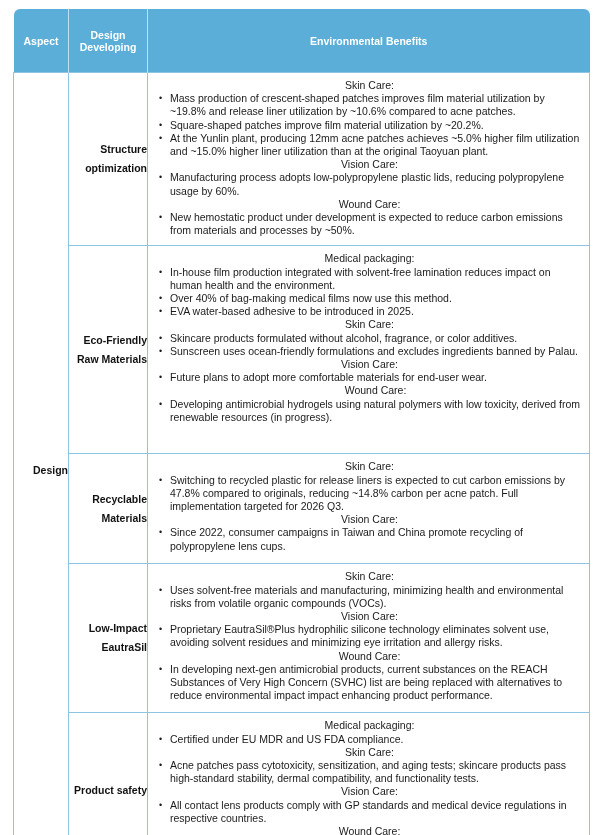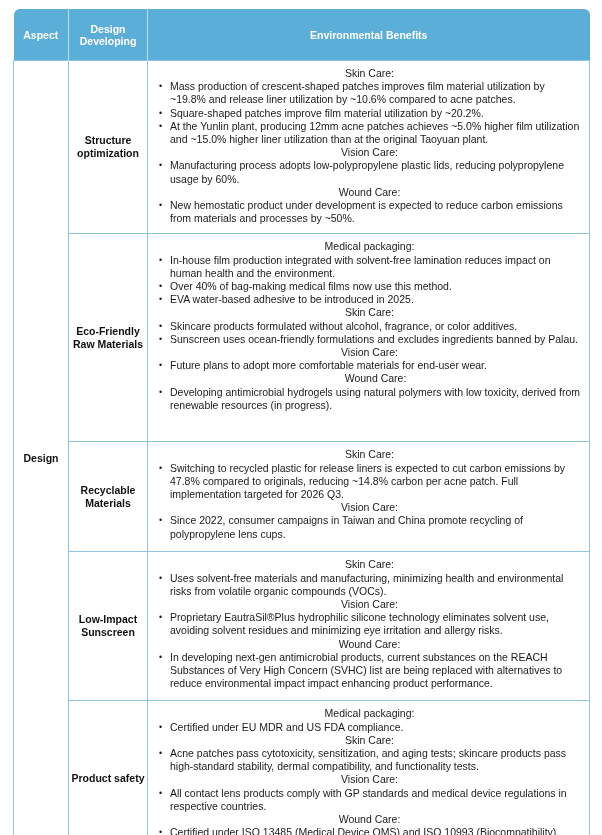--- a/index.html
+++ b/index.html
@@ -1,26 +1,26 @@
 <!DOCTYPE html>
 <html><head>
 <meta charset="utf-8">
 <style>
   html, body { margin: 0; padding: 0; background: #ffffff; }
   body { width: 602px; height: 835px; position: relative; overflow: hidden;
          font-family: "Liberation Sans", sans-serif; color: #1a1a1a; }
   .tbl { position: absolute; left: 13px; top: 9px; width: 577px; border-collapse: collapse; table-layout: fixed; }
-  .tbl th { background: #5aaed8; color: #ffffff; font-weight: bold; font-size: 10.5px; height: 43px; padding: 4px;
+  .tbl th { background: #5aaed8; color: #ffffff; font-weight: bold; font-size: 10.5px; height: 43px; padding: 10px;
             border-left: 1px solid #bfe0f1; text-align: center; }
   .tbl th:first-child { border-left: none; border-top-left-radius: 6px; }
   .tbl th:last-child { border-top-right-radius: 6px; }
   .tbl td { border: 1.5px solid #8cc4e3; vertical-align: middle; padding: 0; }
   .col-aspect { width: 55px; }
   .col-principle { width: 79px; }
-  .aspect-cell, .principle-cell { text-align: center; font-weight: bold; font-size: 10.5px; line-height: 13px; color: #111; }
+  .aspect-cell, .principle-cell { text-align: right; font-weight: bold; font-size: 10.5px; line-height: 19px; color: #111; }
   .aspect-cell { vertical-align: middle; }
   .benefit-cell { padding: 6px 8px 8px 10px !important; font-size: 10.5px; line-height: 13.2px; vertical-align: top !important; }
   .group-title { display: block; text-align: center; }
   .bullet { display: block; padding-left: 12px; position: relative; }
   .bullet::before { content: "•"; position: absolute; left: 1px; top: 0; font-size: 9px; }
   .bullet.indent-label { padding-left: 12px; }
   .bullet.indent-label::before { content: ""; }
 </style>
 </head>
 <body>
@@ -72,21 +72,21 @@
     <tr style="height:110px">
       <td class="principle-cell">Recyclable Materials</td>
       <td class="benefit-cell">
           <span class="group-title">Skin Care:</span>
           <span class="bullet">Switching to recycled plastic for release liners is expected to cut carbon emissions by 47.8% compared to originals, reducing ~14.8% carbon per acne patch. Full implementation targeted for 2026 Q3.</span>
           <span class="group-title">Vision Care:</span>
           <span class="bullet">Since 2022, consumer campaigns in Taiwan and China promote recycling of polypropylene lens cups.</span>
         </td>
     </tr>
     <tr style="height:149px">
-      <td class="principle-cell">Low-Impact Sunscreen</td>
+      <td class="principle-cell">Low-Impact EautraSil</td>
       <td class="benefit-cell">
           <span class="group-title">Skin Care:</span>
           <span class="bullet">Uses solvent-free materials and manufacturing, minimizing health and environmental risks from volatile organic compounds (VOCs).</span>
           <span class="group-title">Vision Care:</span>
           <span class="bullet">Proprietary EautraSil®Plus hydrophilic silicone technology eliminates solvent use, avoiding solvent residues and minimizing eye irritation and allergy risks.</span>
           <span class="group-title">Wound Care:</span>
           <span class="bullet">In developing next-gen antimicrobial products, current substances on the REACH Substances of Very High Concern (SVHC) list are being replaced with alternatives to reduce environmental impact impact enhancing product performance.</span>
         </td>
     </tr>
     <tr style="height:155px">

